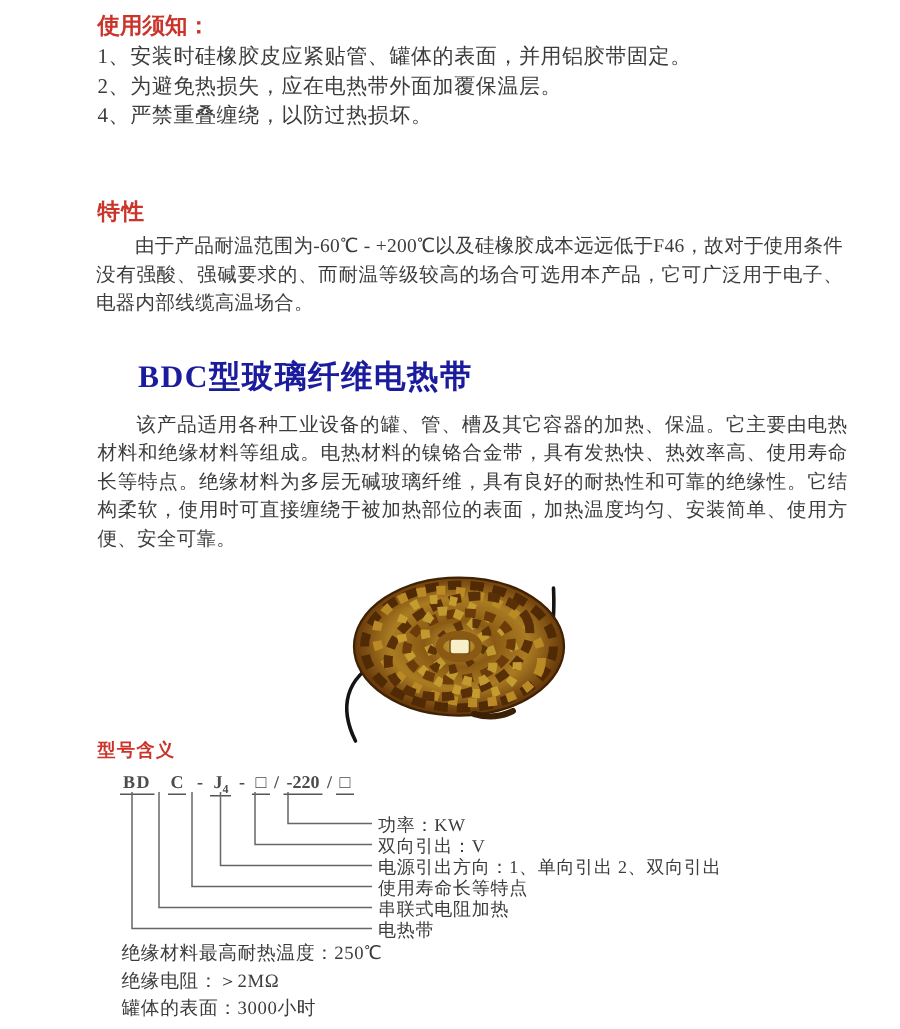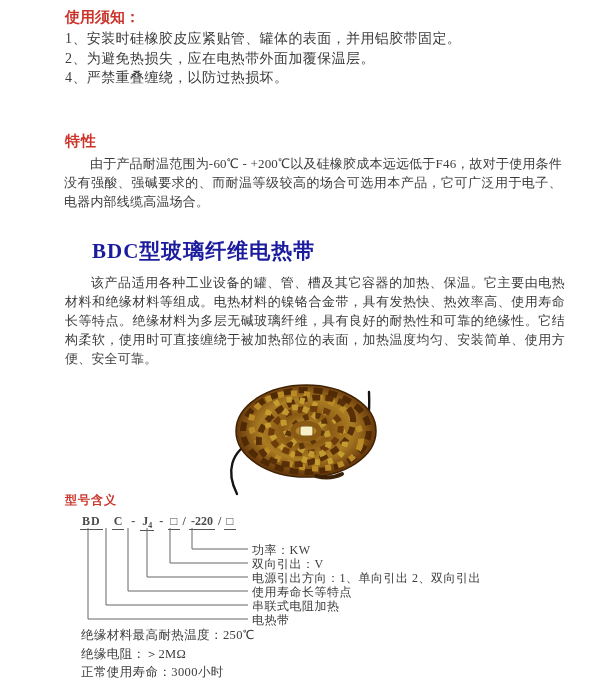--- a/index.html
+++ b/index.html
@@ -112,16 +112,16 @@
   <div class="model-label" style="top:542px;">功率：KW</div>
   <div class="model-label" style="top:556px;">双向引出：V</div>
   <div class="model-label" style="top:570px;">电源引出方向：1、单向引出  2、双向引出</div>
   <div class="model-label" style="top:584px;">使用寿命长等特点</div>
   <div class="model-label" style="top:598px;">串联式电阻加热</div>
   <div class="model-label" style="top:612px;">电热带</div>
 
   <div class="abs specs">
     <div>绝缘材料最高耐热温度：250℃</div>
     <div>绝缘电阻：＞2MΩ</div>
-    <div>正常使用寿命：3000小时</div>
+    <div>罐体的表面：3000小时</div>
   </div>
 
 </div>
 
 </body></html>

